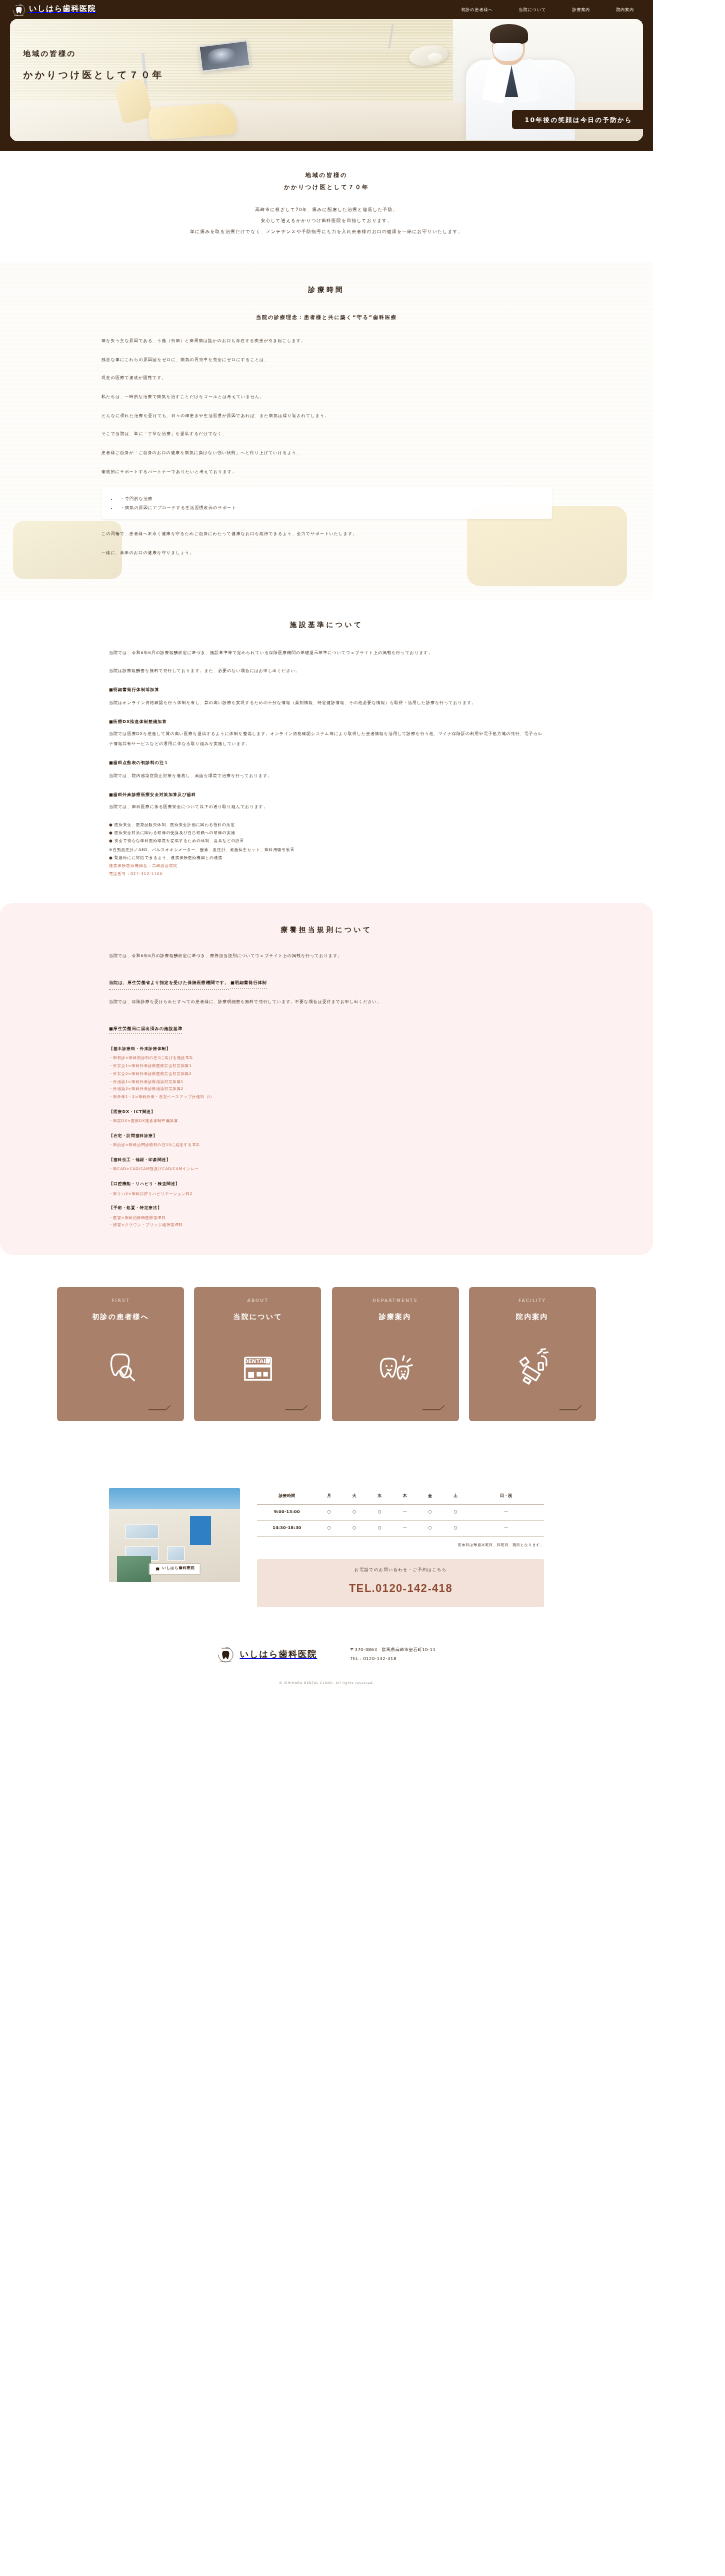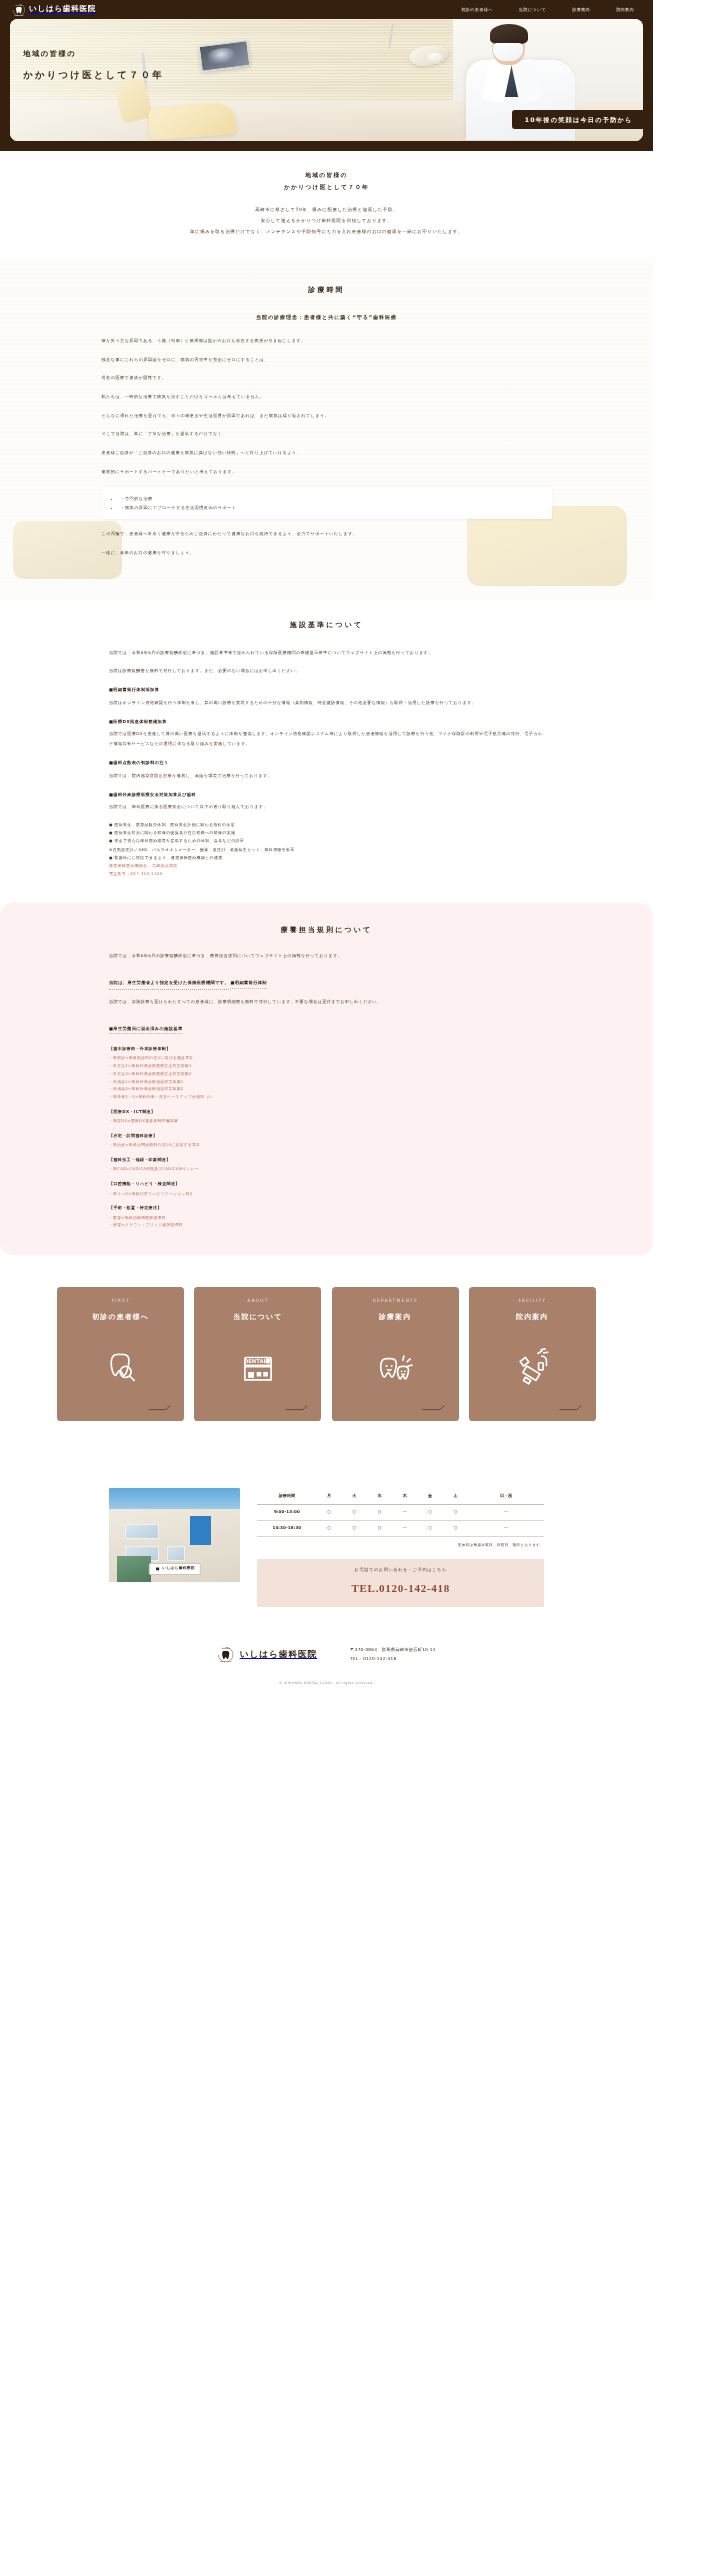--- a/index.html
+++ b/index.html
@@ -227,21 +227,21 @@
   }
   .hours-table thead th{font-weight:700;border-bottom:0.7px solid #c9c0b4;padding-bottom:4.4px;}
   .hours-table thead th:first-child{width:59px;}
   .hours-table tbody td{border-bottom:0.7px solid #ddd6cb;}
   .hours-table tbody td:first-child{font-weight:700;letter-spacing:0.1px;}
   .hours-note{text-align:right;font-size:3.6px;color:#4a392c;letter-spacing:0.3px;margin-top:5.1px;font-family:"DejaVu Sans",sans-serif;}
   .tel-box{
     margin-top:10.2px;background:#f2e2da;border-radius:1.5px;padding:7.3px 0 8.7px;text-align:center;
   }
   .tel-label{font-size:4.1px;color:#4a392c;letter-spacing:0.7px;font-family:"DejaVu Sans",sans-serif;}
-  .tel-num{font-size:11px;font-weight:700;color:#8f4a33;letter-spacing:0.7px;margin-top:3.6px;font-family:Liberation Serif, serif;}
+  .tel-num{font-size:11px;font-weight:700;color:#8f4a33;letter-spacing:0.7px;margin-top:3.6px;font-family:Liberation Sans, sans-serif;}
 
   
   .site-footer{background:#fff;padding:19px 0 11.6px;}
   .footer-inner{width:435px;margin:0 auto;display:flex;align-items:center;justify-content:center;gap:33px;}
   .f-logo{display:flex;align-items:center;gap:5.1px;}
   .f-logo svg{width:17.4px;height:17.4px;}
   .f-logo .t{font-size:8.7px;font-weight:700;color:#2e1d10;letter-spacing:0.9px;font-family:"DejaVu Sans",sans-serif;}
   .f-addr div{font-size:4.2px;color:#3a2a1d;letter-spacing:0.3px;line-height:2.2;font-family:"DejaVu Sans",sans-serif;}
   .copyright{text-align:center;font-size:3.2px;color:#9a8c80;margin-top:16px;letter-spacing:0.4px;font-family:"DejaVu Sans",sans-serif;}
 </style>

